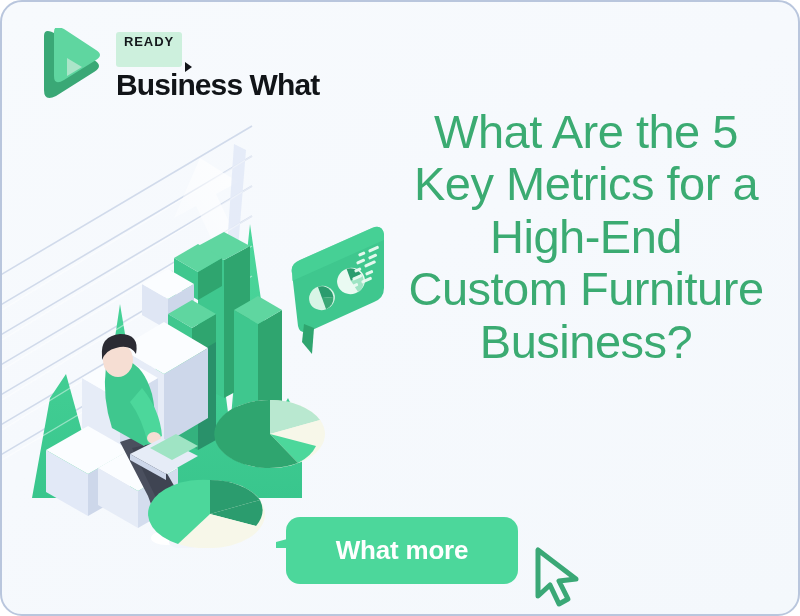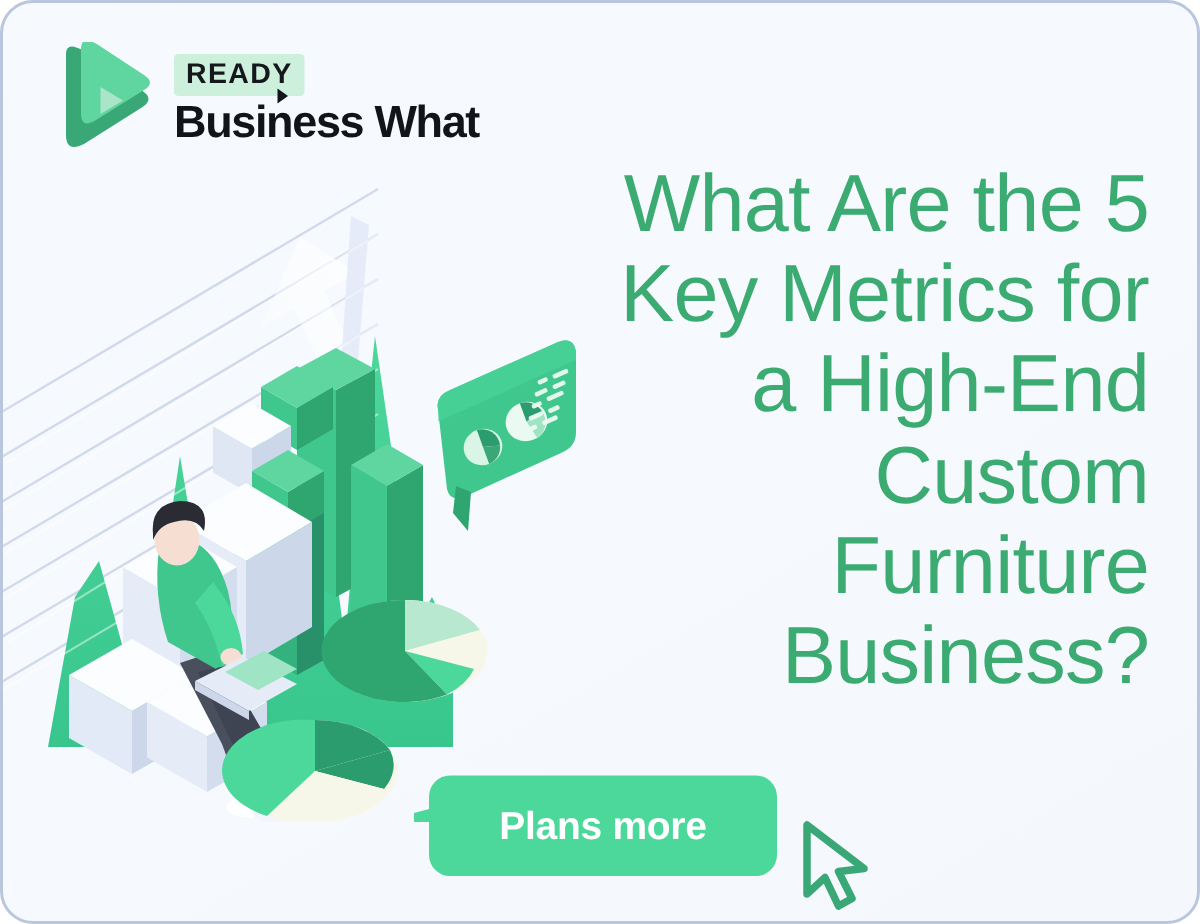--- a/index.html
+++ b/index.html
@@ -30,24 +30,24 @@
     gap: 14px;
     z-index: 20;
   }
   .logo-mark { width: 70px; height: 78px; display: block; }
   .logo-text-col { display: flex; flex-direction: column; gap: 2px; }
   .ready-badge {
     display: inline-block;
     align-self: flex-start;
     background: #cdf0dd;
     color: #14181c;
-    font-size: 19px;
+    font-size: 13px;
     font-weight: bold;
     letter-spacing: 0.9px;
-    padding: 3px 8px 3px 8px;
+    padding: 3px 8px 17px 8px;
     border-radius: 3px;
     line-height: 1.15;
   }
   .wordmark {
     position: relative;
     font-size: 30px;
     font-weight: bold;
     color: #111418;
     letter-spacing: -0.9px;
     line-height: 1.08;
@@ -62,23 +62,23 @@
     border-top: 5px solid transparent;
     border-bottom: 5px solid transparent;
   }
 
   
   .headline {
     position: absolute;
     right: 32px;
     top: 104px;
     width: 360px;
-    text-align: right;
+    text-align: center;
     color: #3bab72;
-    font-size: 54px;
+    font-size: 47px;
     line-height: 1.115;
     font-weight: normal;
     letter-spacing: -0.5px;
     z-index: 20;
     margin: 0;
   }
 
   
   .cta-button {
     position: absolute;
@@ -313,19 +313,19 @@
       <span class="ready-badge">READY</span>
       <div class="wordmark">
         <span>Business What</span>
         <span class="wordmark-tick"></span>
       </div>
     </div>
   </div>
 
   <h1 class="headline">What Are the 5 Key Metrics for a High-End Custom Furniture Business?</h1>
 
-  <button class="cta-button">Plans more</button>
+  <button class="cta-button">What more</button>
 
   <svg class="cursor-arrow" viewBox="0 0 62 66" xmlns="http://www.w3.org/2000/svg">
     <path d="M8,6 L8,52 L20,41 L29,60 L38,55 L29,37 L46,35 Z" fill="none" stroke="#3aa876" stroke-width="5" stroke-linejoin="round" stroke-linecap="round"></path>
   </svg>
 
 </div>
 
 </body></html>

